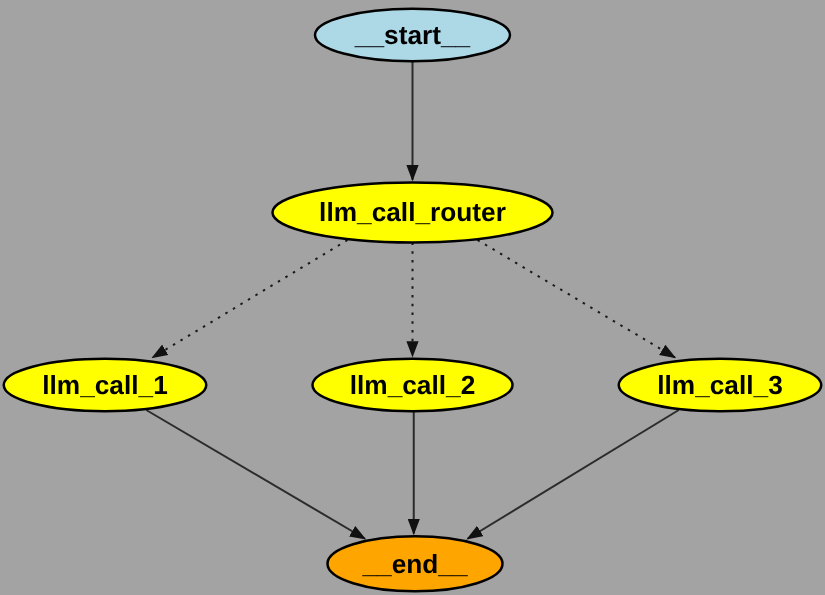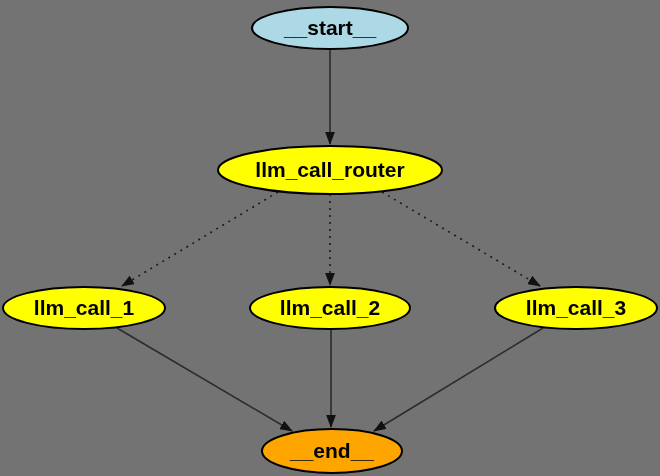--- a/index.html
+++ b/index.html
@@ -3,21 +3,21 @@
 <meta charset="utf-8">
 <style>
   html, body {
     margin: 0;
     padding: 0;
     background: #ffffff;
   }
   .canvas-wrap {
     width: 660px;
     height: 476px;
-    background: #737373;
+    background: #a3a3a3;
     position: relative;
     overflow: hidden;
   }
   svg { display: block; }
   .node-ellipse {
     stroke: #000000;
     stroke-width: 2;
   }
   .node-label {
     font-family: "Liberation Sans", "DejaVu Sans", sans-serif;

